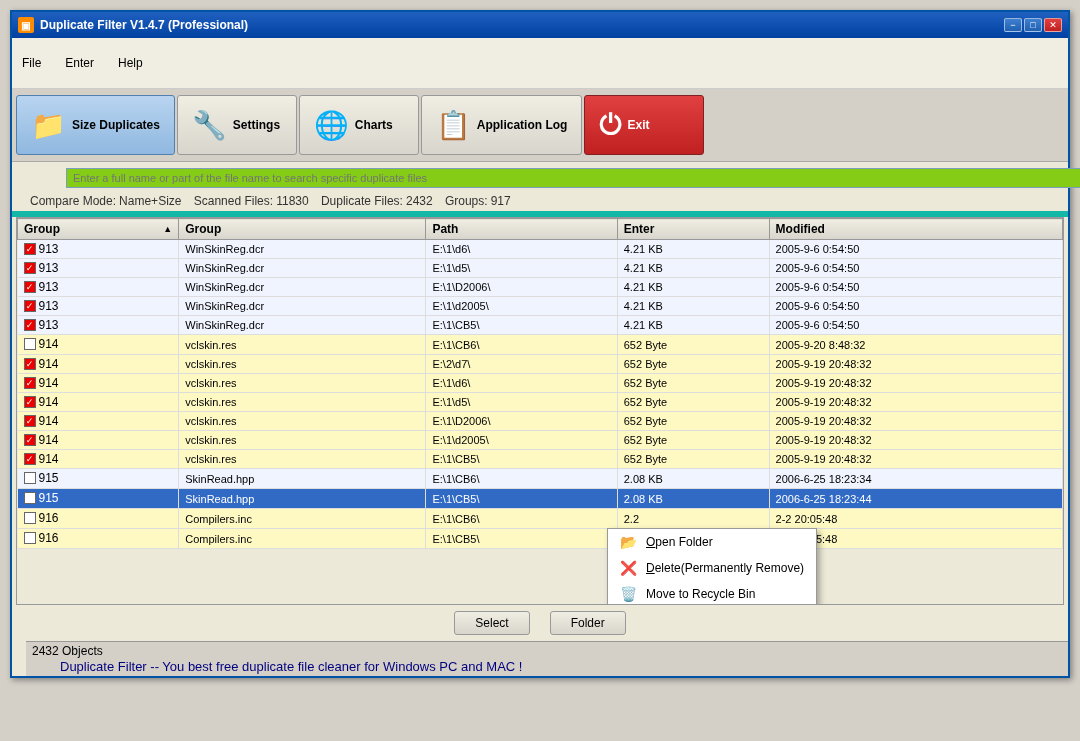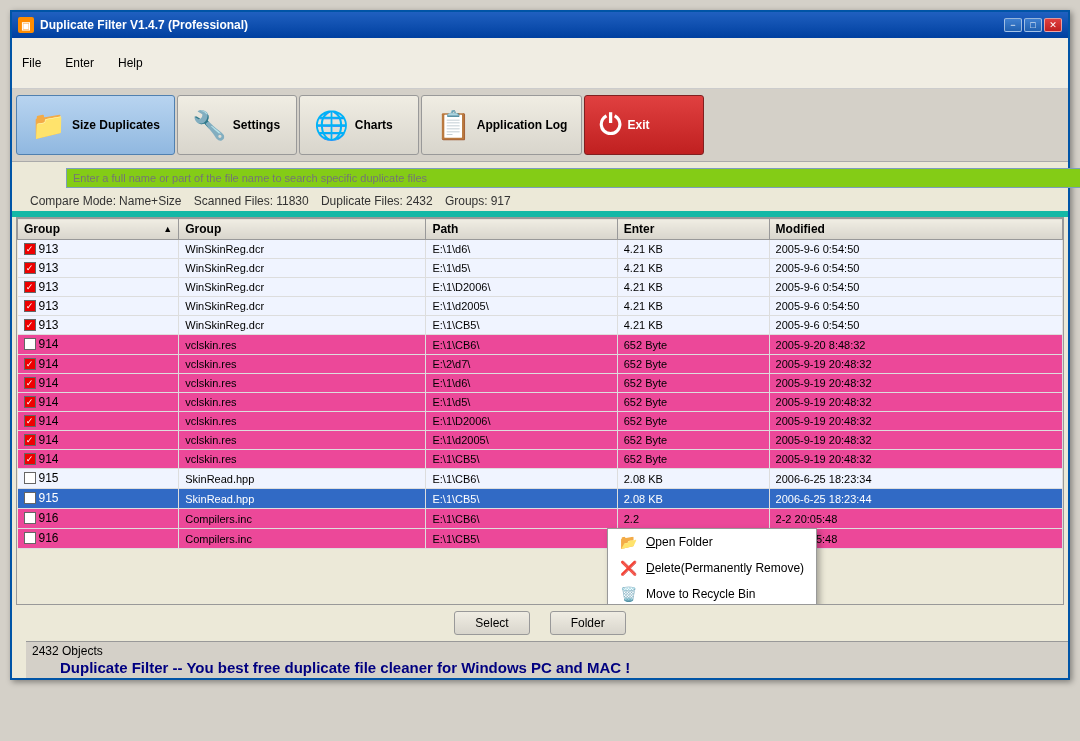--- a/index.html
+++ b/index.html
@@ -33,35 +33,35 @@
 
     
     .statsbar { padding: 3px 18px; font-size: 11px; color: #333; border-bottom: 6px solid #14b8a6; }
 
     
     .table-container { overflow-y: auto; overflow-x: auto; height: 388px; border: 1px solid #999; margin: 0 4px; position: relative; }
     .file-table { width: 100%; border-collapse: collapse; }
     .file-table th { background: linear-gradient(to bottom, #f0ede3, #d8d5cc); border: 1px solid #999; padding: 3px 6px; text-align: left; font-size: 11px; font-weight: bold; position: sticky; top: 0; z-index: 1; cursor: pointer; white-space: nowrap; }
     .file-table td { border-bottom: 1px solid #ddd; border-right: 1px solid #ddd; padding: 2px 6px; font-size: 11px; white-space: nowrap; }
     .file-table tr.group-odd { background: #f0f4ff; }
-    .file-table tr.group-even { background: #ec4899; }
+    .file-table tr.group-even { background: #fef9c3; }
     .file-table tr.selected { background: #316ac5; color: white; }
     .file-table tr.selected td { color: white; }
     .checkbox-cell { display: inline-flex; align-items: center; gap: 3px; }
     .cb { width: 12px; height: 12px; border: 1px solid #666; background: white; display: inline-flex; align-items: center; justify-content: center; font-size: 9px; flex-shrink: 0; }
     .cb.checked { background: #e00; color: white; }
     .sort-arrow { font-size: 9px; margin-left: 2px; }
 
     
     .bottom-bar { padding: 6px; display: flex; justify-content: center; gap: 20px; align-items: center; }
     .action-btn { padding: 4px 20px; background: linear-gradient(to bottom, #f0ede3, #d8d5cc); border: 1px solid #999; border-radius: 3px; cursor: pointer; font-size: 12px; }
 
     
     .statusbar { background: #d4d0c8; border-top: 1px solid #999; padding: 2px 6px; font-size: 11px; display: flex; flex-direction: column; margin-left: 14px; }
-    .statusbar .bottom-text { color: #000080; font-weight: bold; font-size: 15px; margin-top: 1px; padding-left: 28px; }
+    .statusbar .bottom-text { color: #000080; font-weight: normal; font-size: 13px; margin-top: 1px; padding-left: 28px; }
 
     
     .context-menu { position: absolute; background: white; border: 1px solid #999; box-shadow: 3px 3px 6px rgba(0,0,0,0.3); z-index: 100; min-width: 200px; }
     .context-menu-item { padding: 5px 12px; display: flex; align-items: center; gap: 8px; cursor: pointer; font-size: 12px; }
     .context-menu-item .cm-icon { font-size: 14px; width: 18px; }
     .context-menu-item u { text-decoration: underline; }
 
     .th-sort { display: flex; align-items: center; justify-content: space-between; }
   </style>
 </head>

